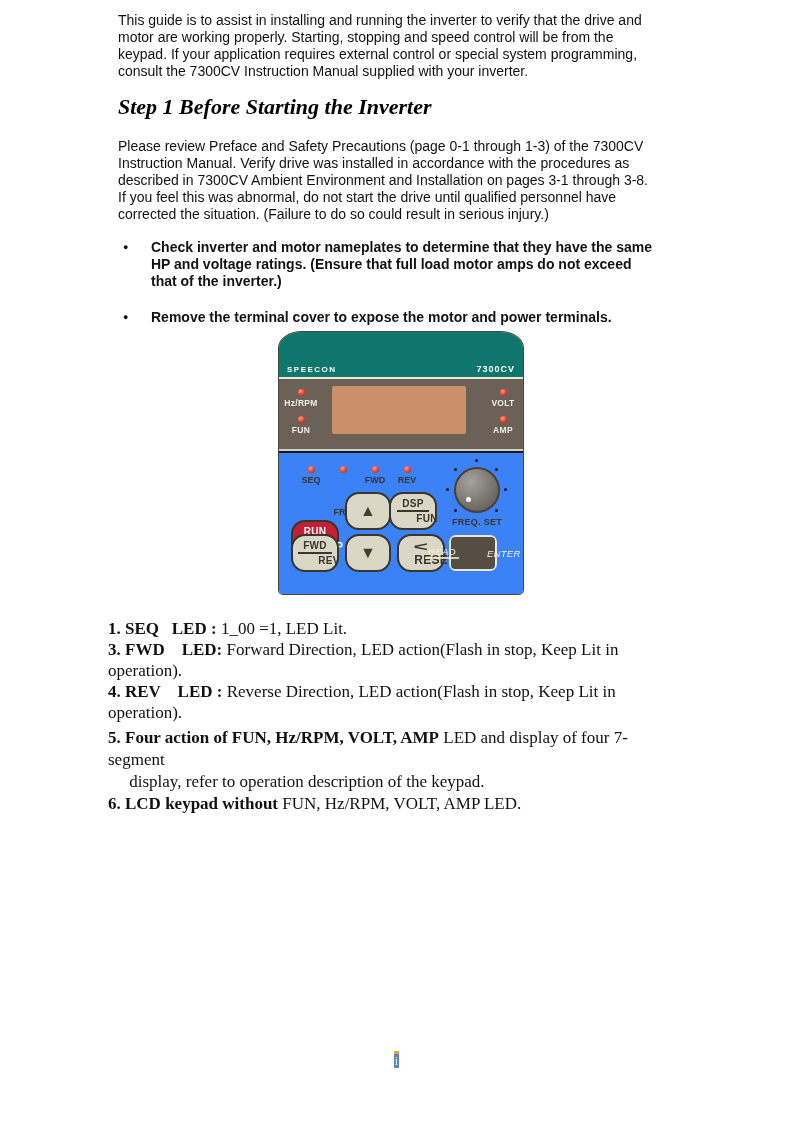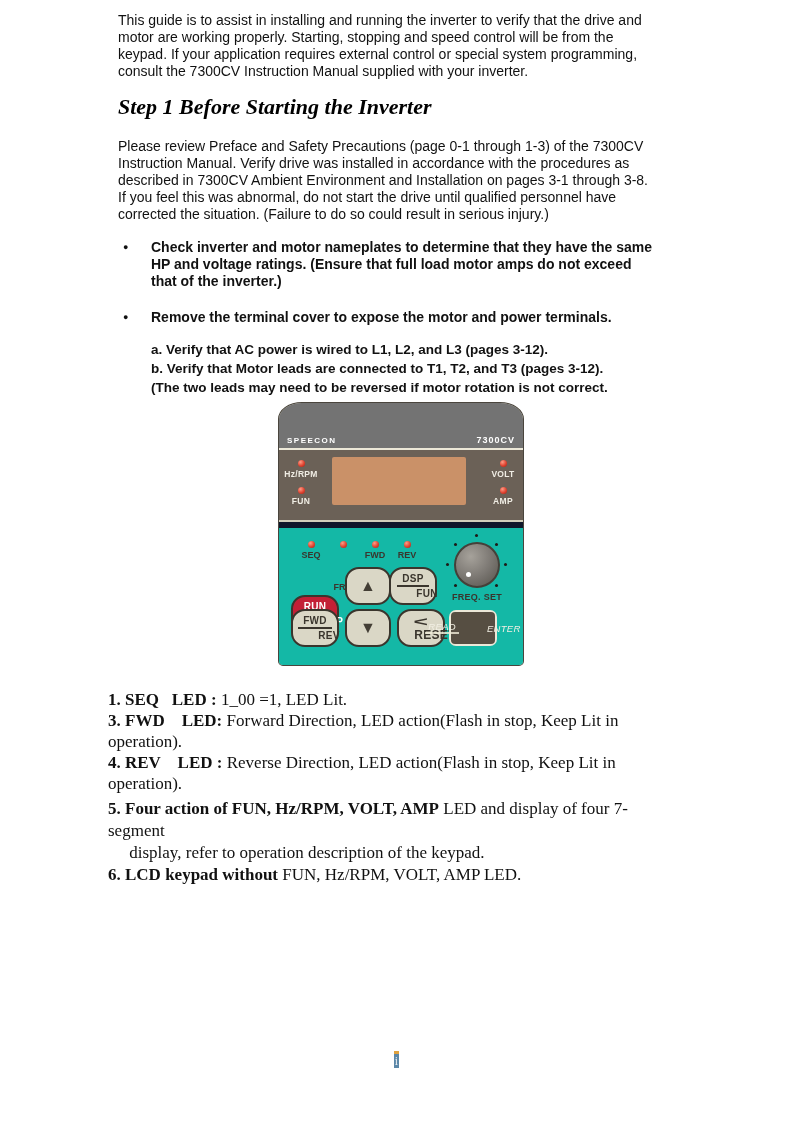--- a/index.html
+++ b/index.html
@@ -20,36 +20,36 @@
   .bullet{display:flex;margin-top:16px;font:700 14px/17px var(--sans);}
   .bullet.b2{margin-top:19px;}
   .bullet .mk{width:28px;padding-left:5px;font-size:9px;line-height:17px;flex:none;}
   .bullet .tx{white-space:pre-wrap;}
   .substeps{font:700 13.5px/19px var(--sans);white-space:pre-wrap;margin:14px 0 0 33px;}
 
   
   .keypad{position:relative;width:246px;height:264px;margin:5px 0 0 160px;
           background:#d2cfbb;border:1px solid #4a453d;box-sizing:border-box;
           border-radius:24px 24px 5px 5px / 17px 17px 5px 5px;overflow:hidden;}
-  .kp-top{position:absolute;top:0;left:0;right:0;height:45px;background:#737373;
+  .kp-top{position:absolute;top:0;left:0;right:0;height:45px;background:#0f766e;
           border-bottom:2px solid #ece8d8;}
   .kp-series{position:absolute;left:8px;bottom:3px;color:#fff;font:700 8px var(--sans);letter-spacing:1.5px;}
   .kp-brand{position:absolute;left:0;right:0;bottom:2px;text-align:center;color:#fff;
             font:700 21px var(--sans);letter-spacing:1px;}
   .kp-brand svg{vertical-align:-2px;}
   .kp-model{position:absolute;right:8px;bottom:3px;color:#fff;font:700 9px var(--sans);letter-spacing:1px;}
 
   .kp-mid{position:absolute;top:47px;left:0;right:0;height:70px;background:#6b6157;}
   .kp-display{position:absolute;left:53px;top:7px;width:134px;height:48px;background:#ca9168;border-radius:2px;}
   .kp-led{position:absolute;width:7px;height:7px;border-radius:50%;
           background:radial-gradient(circle at 35% 30%,#ff9c86,#e04330 55%,#a02015);}
   .kp-mid-label{position:absolute;width:46px;text-align:center;color:#f0ede4;
                 font:700 8.5px var(--sans);letter-spacing:.3px;}
 
-  .kp-bot{position:absolute;top:119px;left:0;right:0;bottom:0;background:#14b8a6;border-top:6px solid #0f172a;}
+  .kp-bot{position:absolute;top:119px;left:0;right:0;bottom:0;background:#3b82f6;border-top:2px solid #0f172a;}
   .st-led{position:absolute;width:7px;height:7px;border-radius:50%;top:13px;
           background:radial-gradient(circle at 35% 30%,#ff9c86,#e04330 55%,#a02015);}
   .st-label{position:absolute;top:22px;width:36px;text-align:center;font:700 9px var(--sans);color:#3a352d;}
 
   .kp-knob{position:absolute;left:175px;top:14px;width:46px;height:46px;border-radius:50%;
            background:radial-gradient(circle at 35% 30%,#a6a29b,#797570 55%,#55524b);
            border:2px solid #454039;box-sizing:border-box;}
   .kp-knob::after{content:"";position:absolute;left:10px;top:28px;width:5px;height:5px;border-radius:50%;background:#fff;}
   .tick{position:absolute;width:3px;height:3px;border-radius:50%;background:#1d1a17;}
   .kp-knob-label{position:absolute;left:162px;top:64px;width:72px;text-align:center;
@@ -105,23 +105,20 @@
     <span class="tx">Check inverter and motor nameplates to determine that they have the same
 HP and voltage ratings. (Ensure that full load motor amps do not exceed
 that of the inverter.)</span>
   </div>
 
   <div class="bullet b2">
     <span class="mk">●</span>
     <span class="tx">Remove the terminal cover to expose the motor and power terminals.</span>
   </div>
 
-  <p class="substeps">a. Verify that AC power is wired to L1, L2, and L3 (pages 3-12).
-b. Verify that Motor leads are connected to T1, T2, and T3 (pages 3-12).
-(The two leads may need to be reversed if motor rotation is not correct.</p>
 
   <div class="keypad">
 
     <div class="kp-top">
       <span class="kp-series">SPEECON</span>
       <span class="kp-model">7300CV</span>
     </div>
 
     <div class="kp-mid">
       <div class="kp-display"></div>

